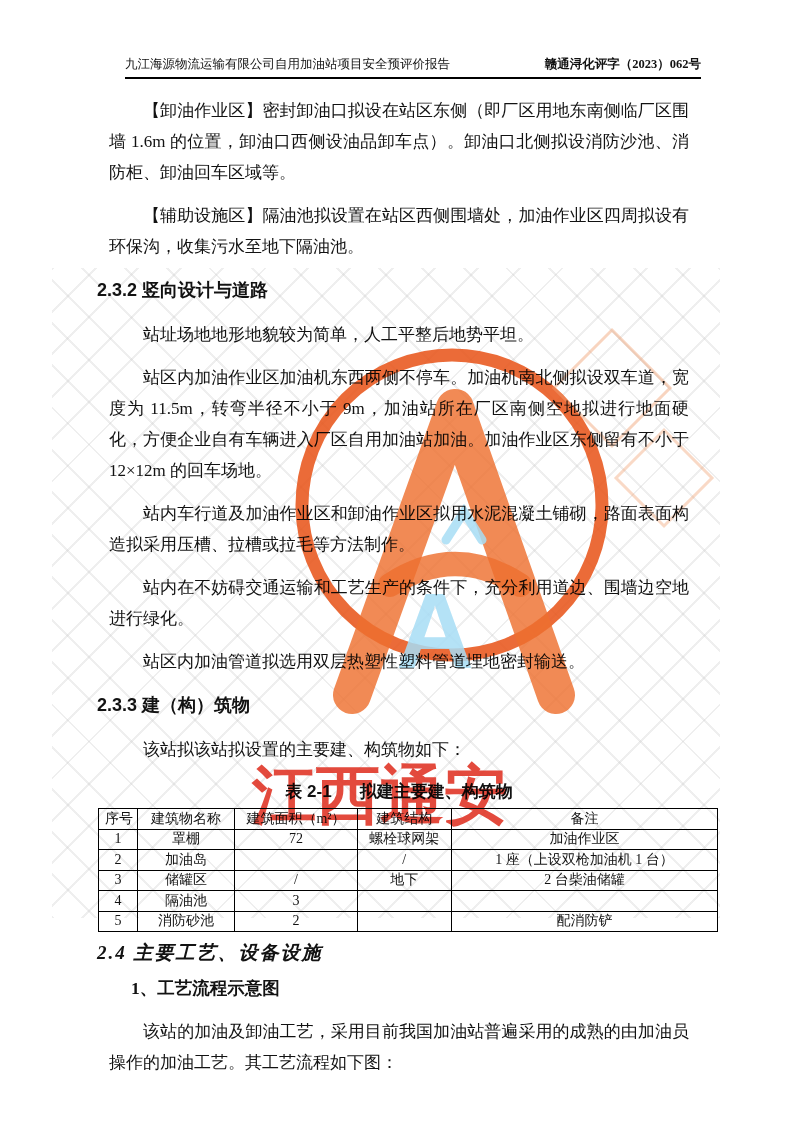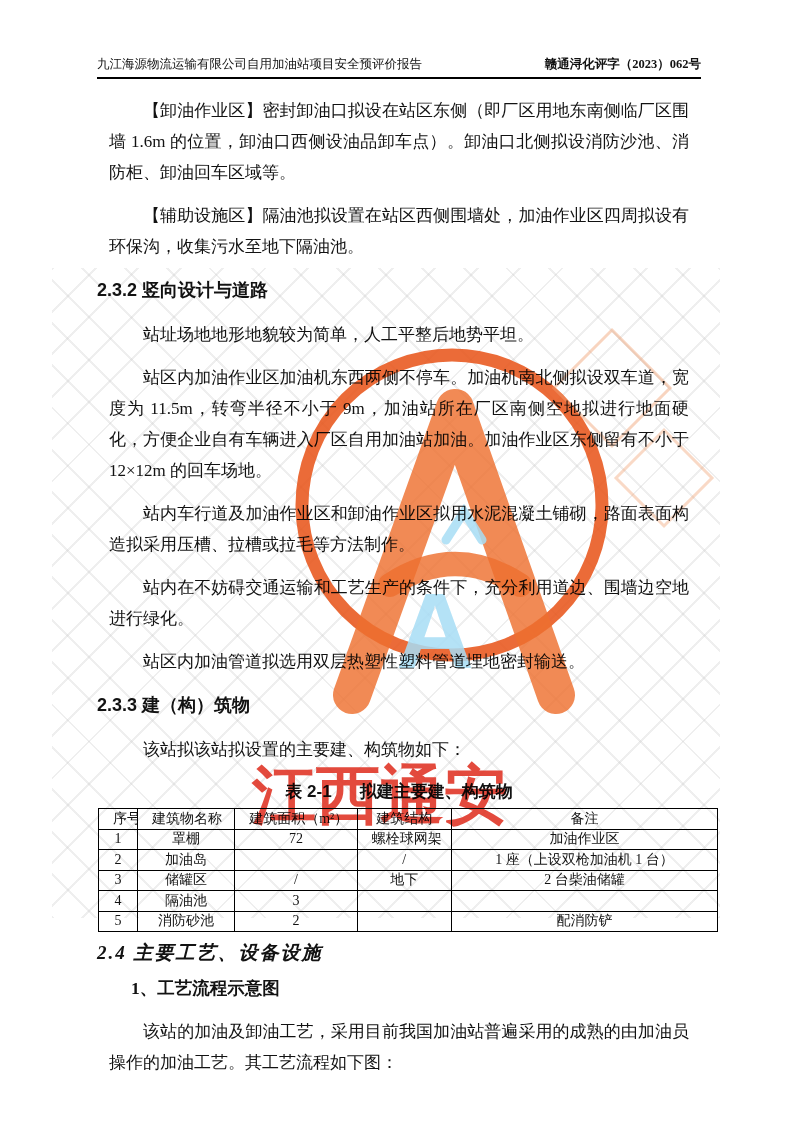--- a/index.html
+++ b/index.html
@@ -5,40 +5,40 @@
   html,body { margin:0; padding:0; background:#f2f2f2; }
   .page {
     position:relative; width:793px; height:1122px; margin:0 auto;
     background:#ffffff; overflow:hidden;
     font-family:"Liberation Serif","DejaVu Serif",serif; color:#121212;
   }
   
   .content { position:absolute; inset:0; z-index:1; padding:56px 92px 0 97px; box-sizing:border-box; }
   .doc-header {
     display:flex; justify-content:space-between; align-items:flex-start;
-    font-size:12.5px; padding-bottom:5px; border-bottom:2px solid #000; line-height:1.3;
+    font-size:12.5px; padding-bottom:5px; border-bottom:2px solid #000; line-height:1.3;margin-left:28px;
   }
   .doc-header .doc-no { font-weight:bold; }
   .body-text { margin-top:16px; }
   .para { font-size:17px; line-height:31px; text-align:justify; text-indent:34px; margin:12px; }
   .h-sans {
     font-family:"Liberation Sans","DejaVu Sans",sans-serif;
     font-weight:bold; font-size:18px; line-height:33px; margin:1px 0; text-indent:0;
   }
   .h-kai { font-weight:bold; font-style:italic; font-size:19px; line-height:38px; letter-spacing:2px; margin:2px 0 0; }
   .sub-head { font-weight:bold; font-size:17.5px; line-height:32px; text-indent:34px; margin:0; }
   .tbl-caption {
     text-align:center; font-weight:bold; font-size:17px; line-height:29px; margin:3px 0 2px;
     font-family:"Liberation Sans","DejaVu Sans",sans-serif;
   }
   .cap-gap { display:inline-block; width:28px; }
   table.buildings { border-collapse:collapse; width:calc(100% + 16px); margin-left:1px; table-layout:fixed; }
   table.buildings th, table.buildings td {
     border:1px solid #000; text-align:center; vertical-align:middle;
-    font-size:14px; font-weight:normal; height:19.5px; padding:0 14px; line-height:1.15;
+    font-size:14px; font-weight:normal; height:19.5px; padding:0 6px; line-height:1.15;
     overflow:hidden; white-space:nowrap;
   }
   .footer-page { position:absolute; bottom:60px; left:0; width:100%; text-align:center; font-size:14px; font-weight:bold; z-index:1; }
   
   .watermark { position:absolute; inset:0; z-index:2; pointer-events:none; mix-blend-mode:multiply; }
   .hatch {
     position:absolute; left:52px; top:268px; width:668px; height:650px; opacity:.55;
     background:
       repeating-linear-gradient(45deg,  rgba(150,150,150,.28) 0 2px, transparent 2px 30px),
       repeating-linear-gradient(135deg, rgba(150,150,150,.28) 0 2px, transparent 2px 30px);

